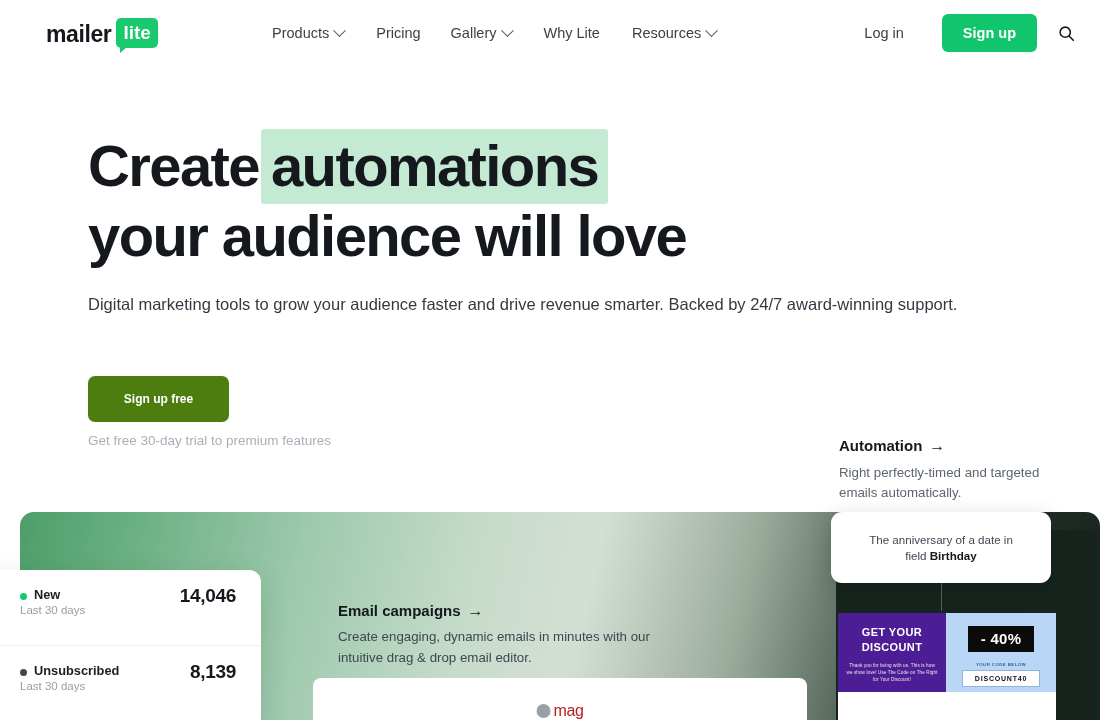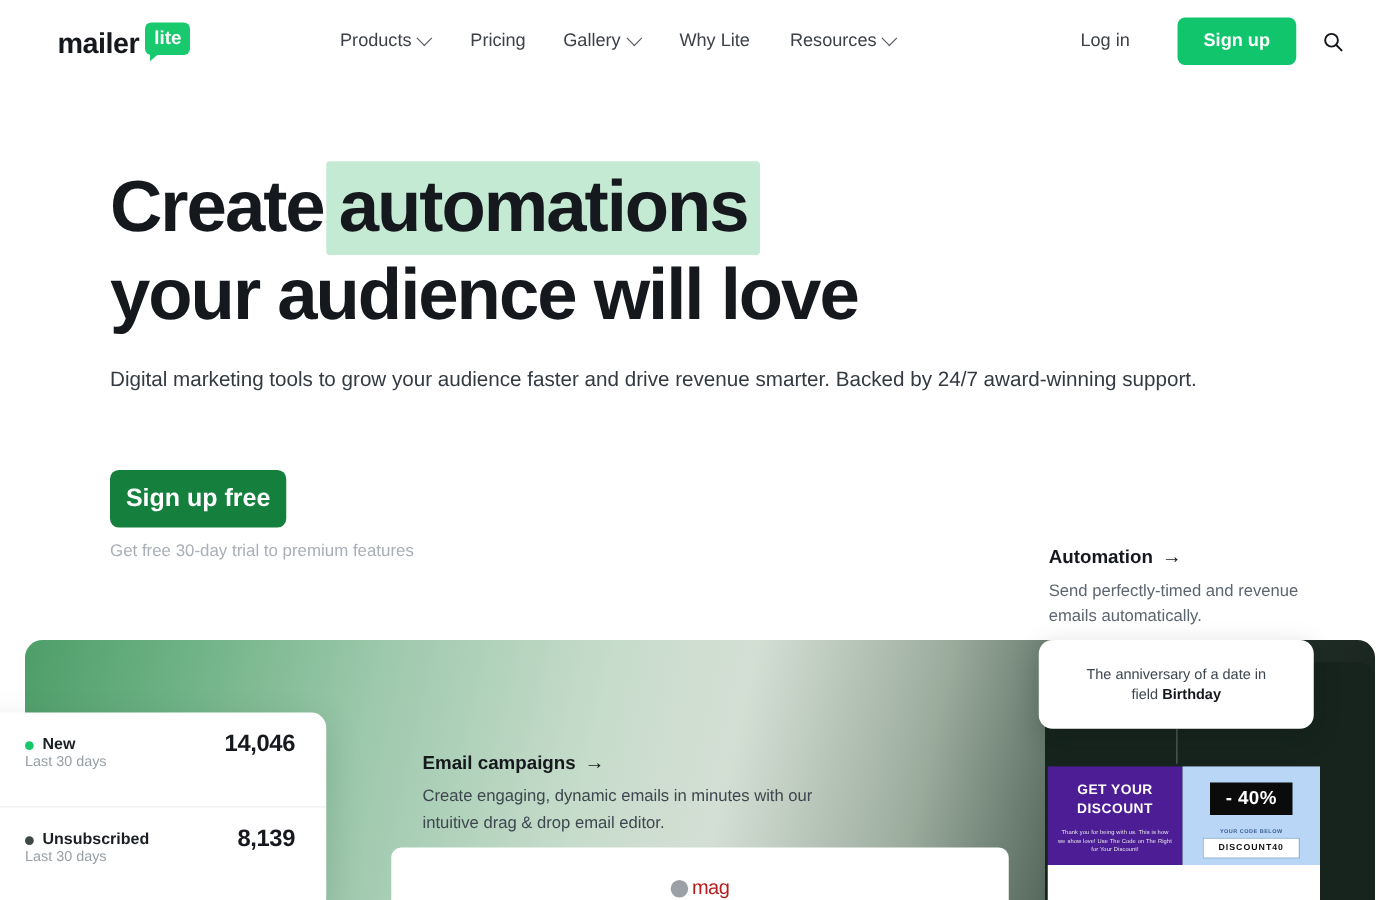--- a/index.html
+++ b/index.html
@@ -46,21 +46,21 @@
     letter-spacing: -0.4px;
     color: #15181d;
     line-height: 1;
     padding-top: 5px;
   }
   .logo-lite {
     position: relative;
     margin-left: 5px;
     background: #18c96d;
     color: #ffffff;
-    font-size: 15px;
+    font-size: 19px;
     font-weight: 700;
     line-height: 1;
     padding: 5px 7px 6px 7px;
     border-radius: 5px;
   }
   .logo-lite::after {
     content: "";
     position: absolute;
     left: 4px;
     bottom: -5px;
@@ -168,23 +168,23 @@
     top: 224px;
     width: 916px;
     font-size: 16.5px;
     line-height: 28px;
     color: #343a42;
   }
   .cta-btn {
     position: absolute;
     left: 88px;
     top: 310px;
-    background: #15803d;
+    background: #4d7c0f;
     color: #ffffff;
-    font-size: 20px;
+    font-size: 12px;
     font-weight: 600;
     border: none;
     border-radius: 7px;
     width: 141px;
     height: 46px;
     cursor: pointer;
     font-family: "Liberation Sans", sans-serif;
   }
   .cta-note {
     position: absolute;
@@ -547,21 +547,21 @@
       <span class="mag-circle"></span>
       <span class="mag-text">mag</span>
     </div>
   </div>
 
   <div id="automation">
     <div class="blk-title">
       <span>Automation</span>
       <span class="arrow-r">→</span>
     </div>
-    <div class="auto-desc">Send perfectly-timed and revenue emails automatically.</div>
+    <div class="auto-desc">Right perfectly-timed and targeted emails automatically.</div>
   </div>
 
   <div id="auto-connector"></div>
 
   <div id="auto-card">
     <div class="auto-card-text">
       <span>The anniversary of a date in field </span><b>Birthday</b>
     </div>
   </div>
 

